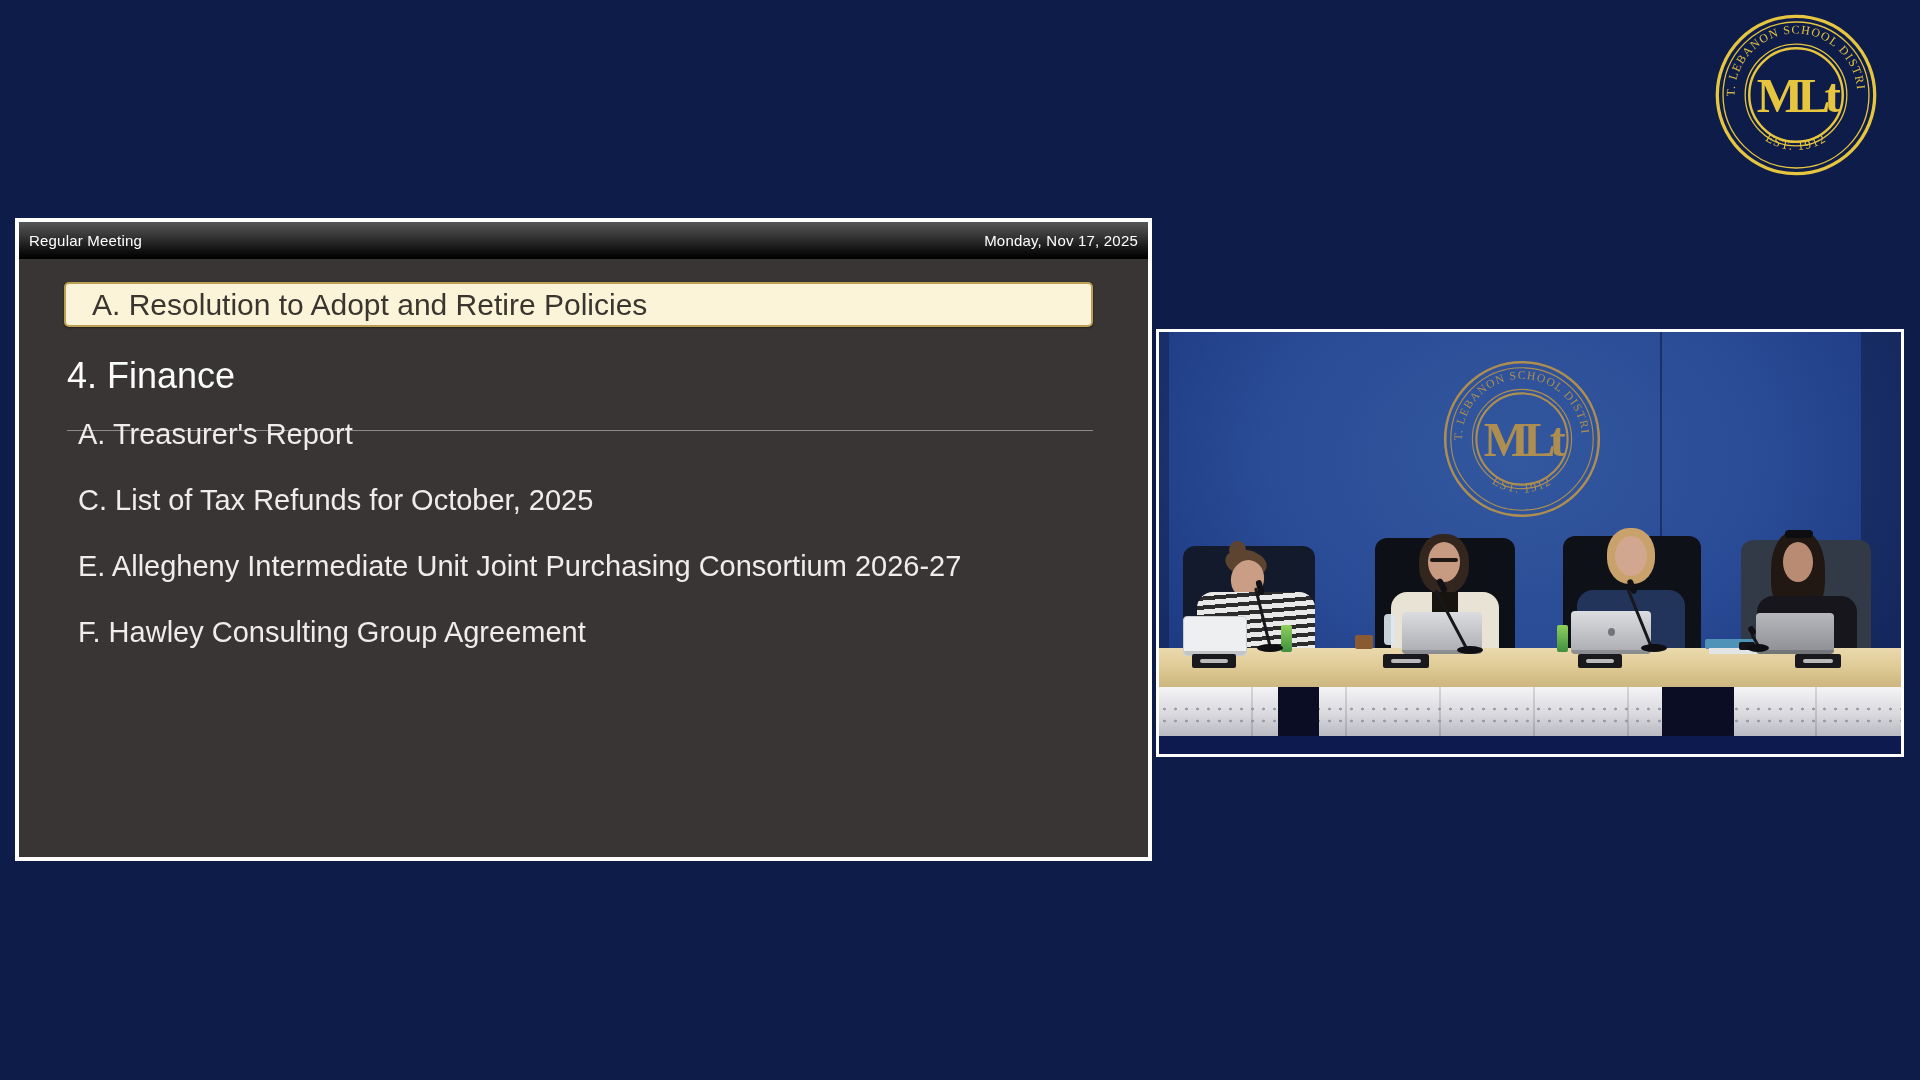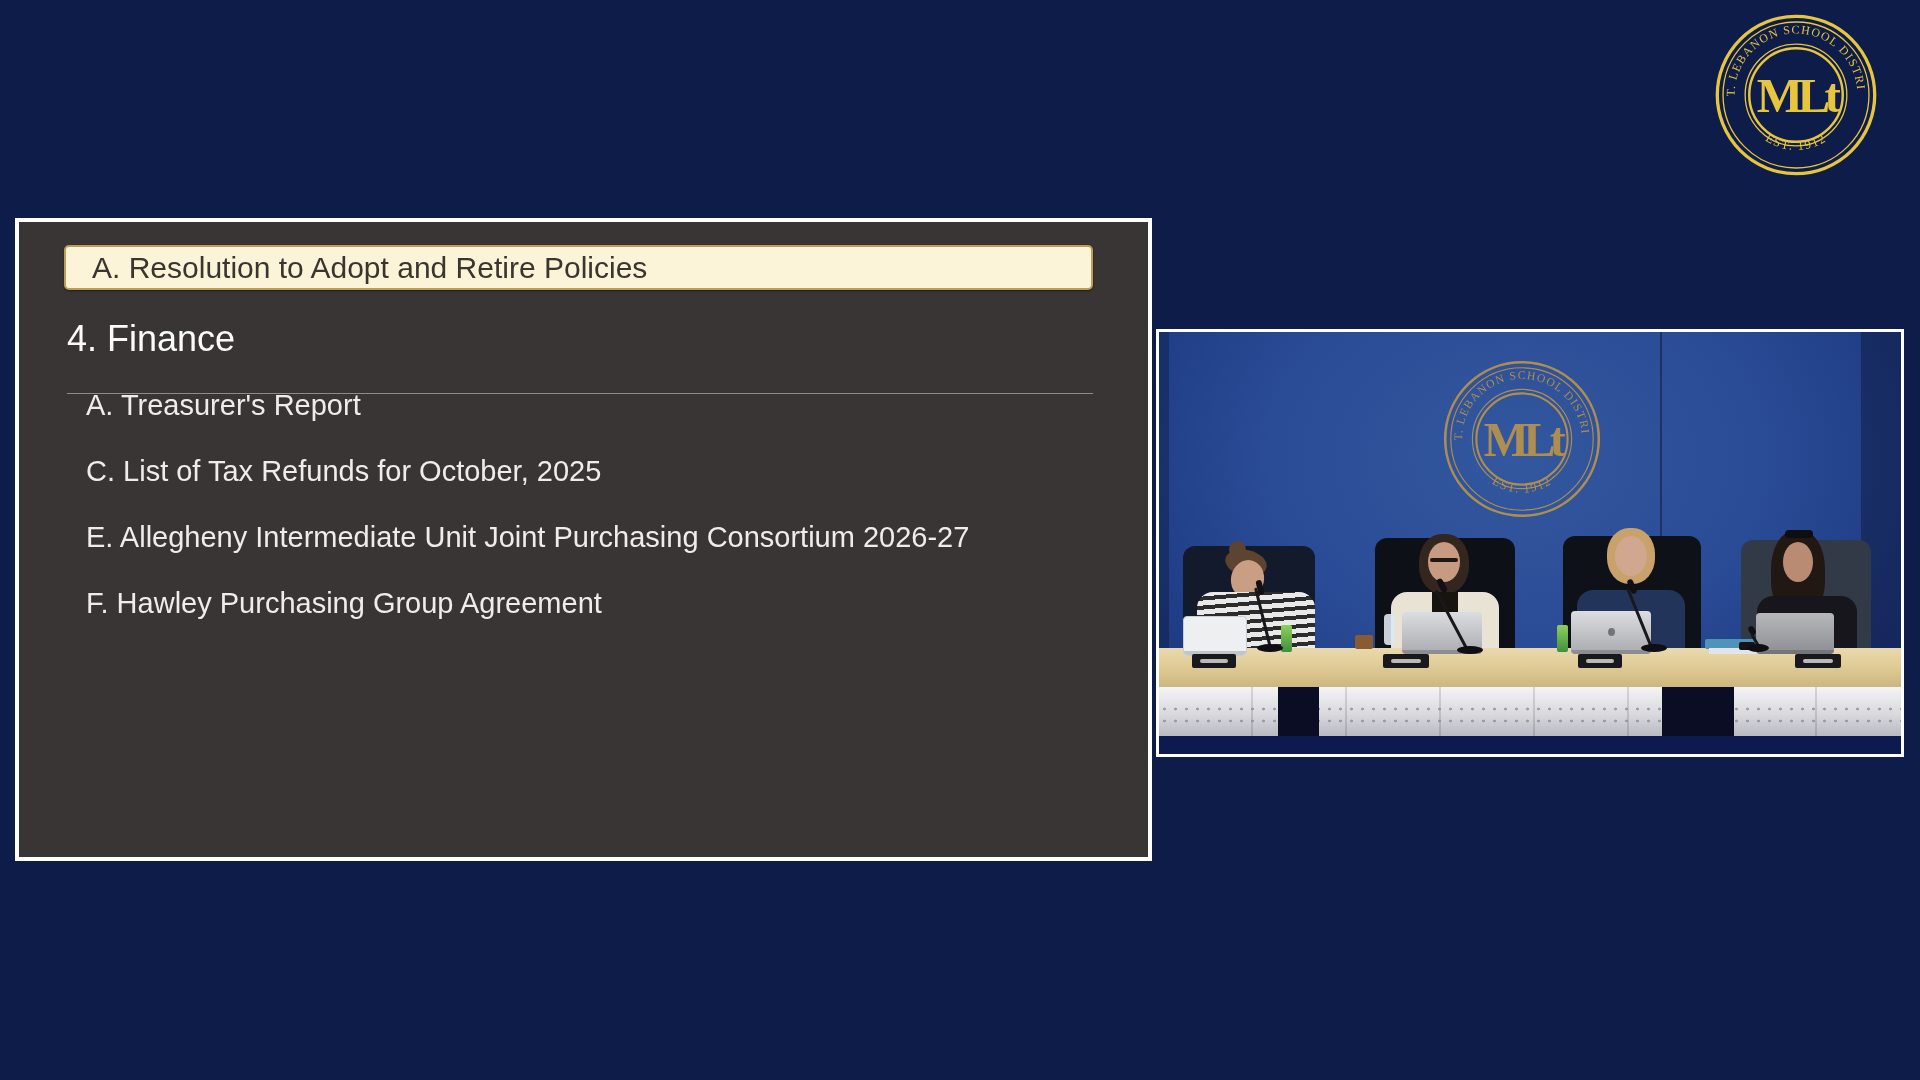--- a/index.html
+++ b/index.html
@@ -34,21 +34,21 @@
   }
   .section-title{
     position:absolute;left:48px;top:96px;margin:0;
     color:#fbfbfb;font-size:36px;font-weight:400;
   }
   .section-rule{
     position:absolute;left:48px;top:171px;width:1026px;height:0;
     border-top:1px solid #8d8a88;
   }
   ul.agenda-items{
-    position:absolute;left:59px;top:142px;right:30px;margin:8px;padding:0;list-style:none;
+    position:absolute;left:59px;top:142px;right:30px;margin:0;padding:0;list-style:none;
   }
   ul.agenda-items li{
     height:66px;display:flex;align-items:center;
     color:#efedec;font-size:29px;cursor:pointer;
   }
 
   
   .video{
     position:absolute;left:1156px;top:329px;width:748px;height:428px;
     border:3px solid #ffffff;box-sizing:border-box;background:#27479b;overflow:hidden;
@@ -180,31 +180,35 @@
     <text class="seal-text" font-size="14.5" fill="#e6c53f" letter-spacing="1.5">
       <textPath href="#arcT1" startOffset="50%" text-anchor="middle">MT. LEBANON SCHOOL DISTRICT</textPath>
     </text>
     <text class="seal-text" font-size="15" fill="#e6c53f" letter-spacing="2">
       <textPath href="#arcB1" startOffset="50%" text-anchor="middle">EST. 1912</textPath>
     </text>
     <text class="seal-text" x="100" y="121" font-size="60" font-weight="bold" text-anchor="middle" fill="#e6c53f" letter-spacing="-7">MLt</text>
   </svg>
 
   <section class="agenda">
+    <header class="agenda-header">
+      <span>Regular Meeting</span>
+      <span>Monday, Nov 17, 2025</span>
+    </header>
     <div class="agenda-body">
       <div class="highlight-item">
         <span>A. Resolution to Adopt and Retire Policies</span>
       </div>
       <h2 class="section-title">4. Finance</h2>
       <div class="section-rule"></div>
       <ul class="agenda-items">
         <li>A. Treasurer's Report</li>
         <li>C. List of Tax Refunds for October, 2025</li>
         <li>E. Allegheny Intermediate Unit Joint Purchasing Consortium 2026-27</li>
-        <li>F. Hawley Purchasing Group Agreement</li>
+        <li>F. Hawley Consulting Group Agreement</li>
       </ul>
     </div>
   </section>
 
   <section class="video">
     <div class="wall"></div>
     <div class="wall-shade-left"></div>
     <div class="wall-shade-right"></div>
     <div class="wall-seam"></div>
 

